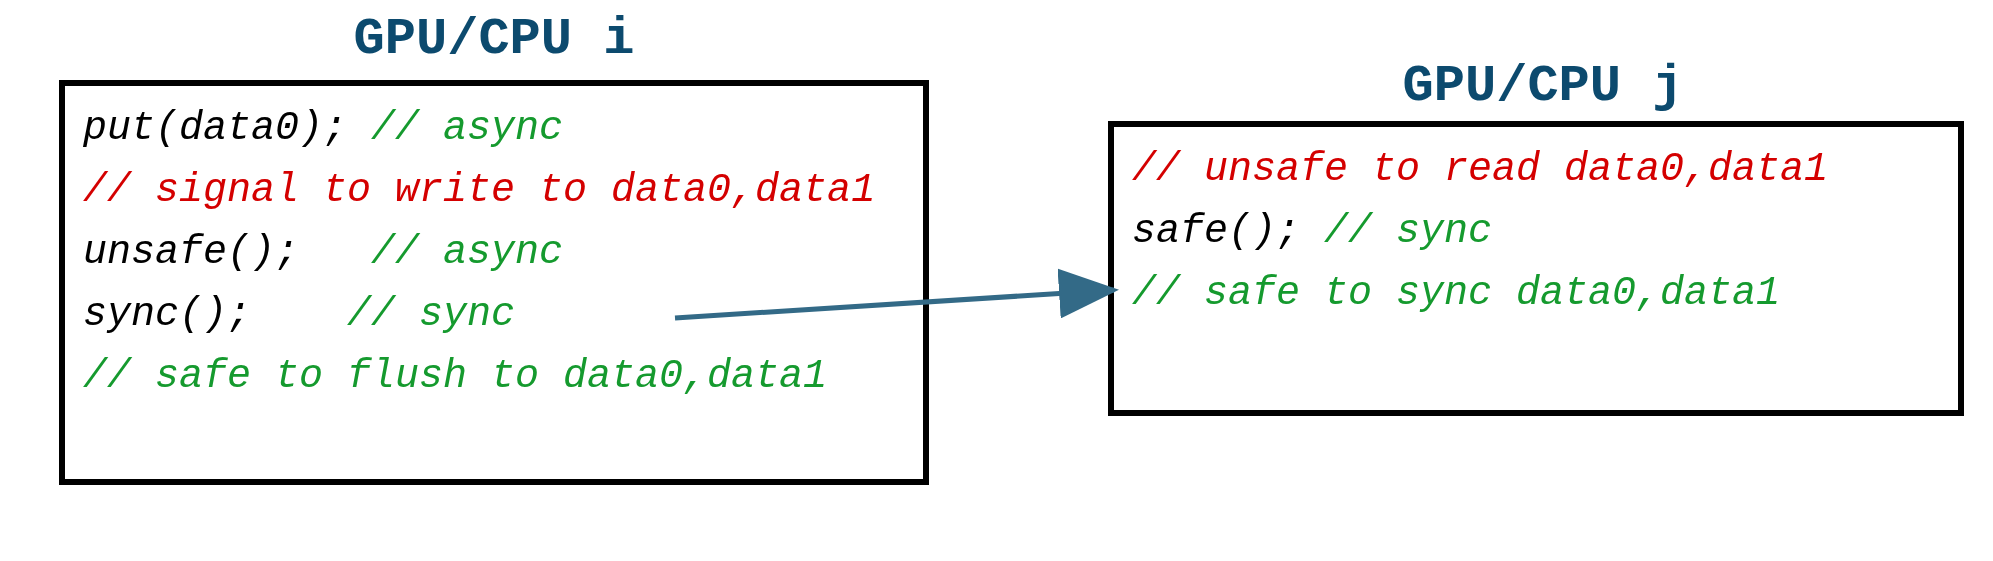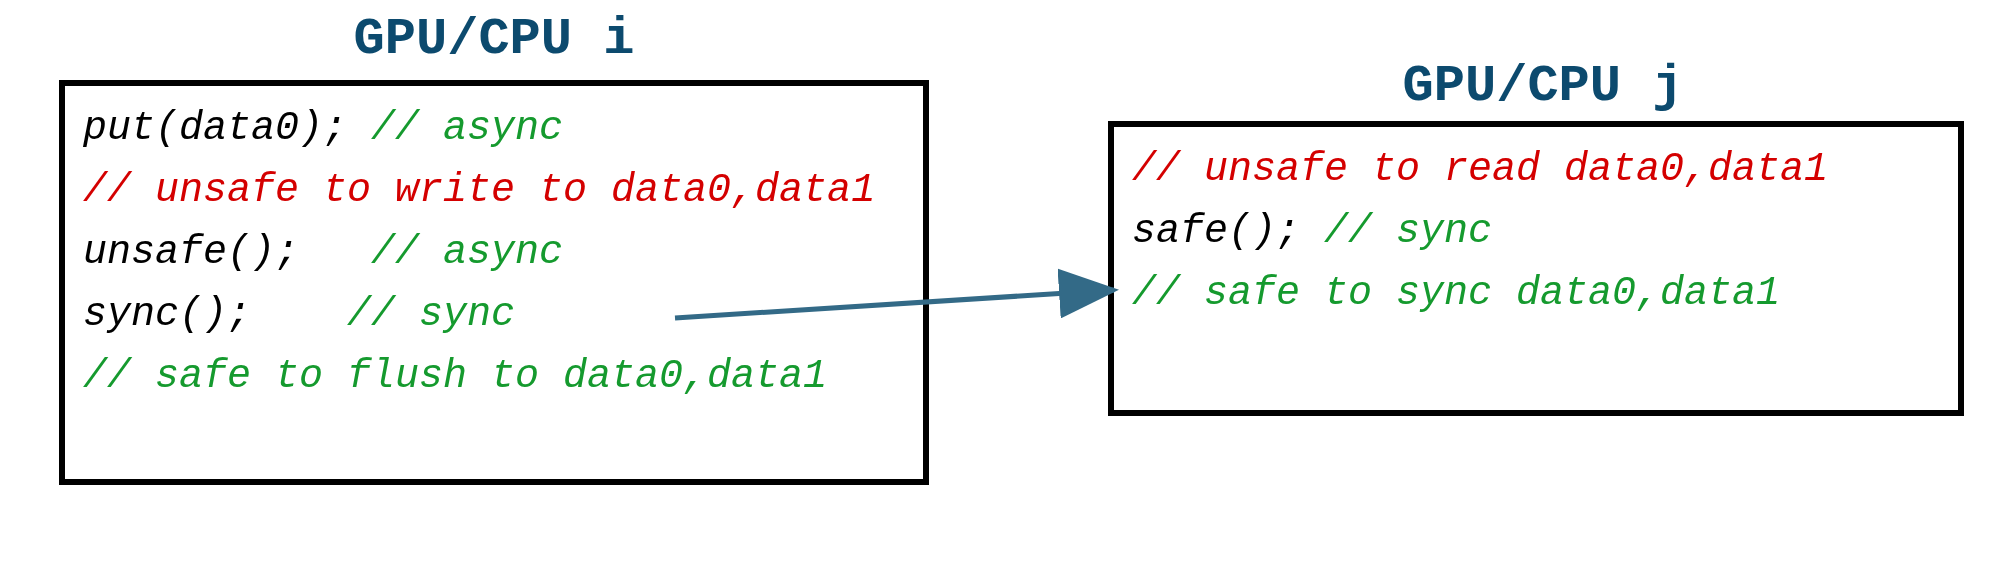--- a/index.html
+++ b/index.html
@@ -54,21 +54,21 @@
 <body>
 
 <div class="stage">
 
   <div class="title title-left">GPU/CPU i</div>
 
   <div class="title title-right">GPU/CPU j</div>
 
   <div class="box box-left" id="box-0">
       <div class="code-line"><span class="tok-code">put(data0); </span><span class="tok-green">// async</span></div>
-      <div class="code-line"><span class="tok-red">// unsafe to write to data0,data1</span></div>
+      <div class="code-line"><span class="tok-red">// signal to write to data0,data1</span></div>
       <div class="code-line"><span class="tok-code">unsafe();   </span><span class="tok-green">// async</span></div>
       <div class="code-line"><span class="tok-code">sync();    </span><span class="tok-green">// sync</span></div>
       <div class="code-line"><span class="tok-green">// safe to flush to data0,data1</span></div>
     </div>
 
   <div class="box box-right" id="box-1">
       <div class="code-line"><span class="tok-code"></span></div>
       <div class="code-line"><span class="tok-red">// unsafe to read data0,data1</span></div>
       <div class="code-line"><span class="tok-code">safe(); </span><span class="tok-green">// sync</span></div>
       <div class="code-line"><span class="tok-green">// safe to sync data0,data1</span></div>

